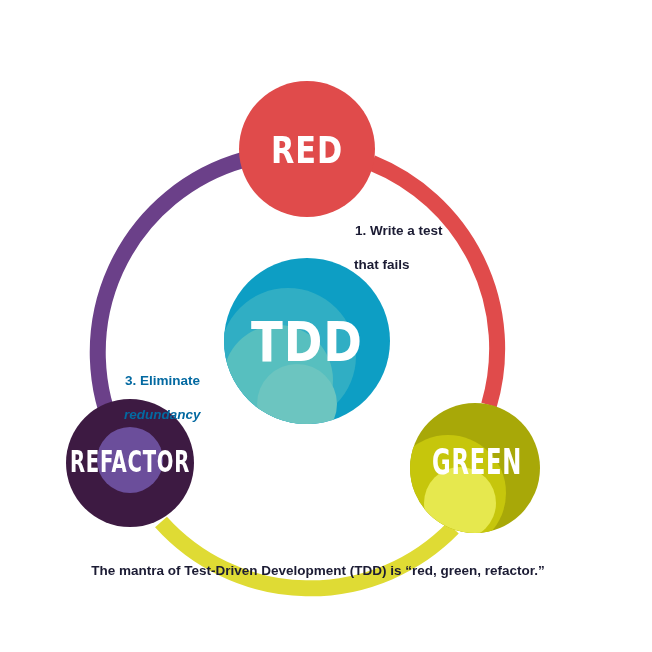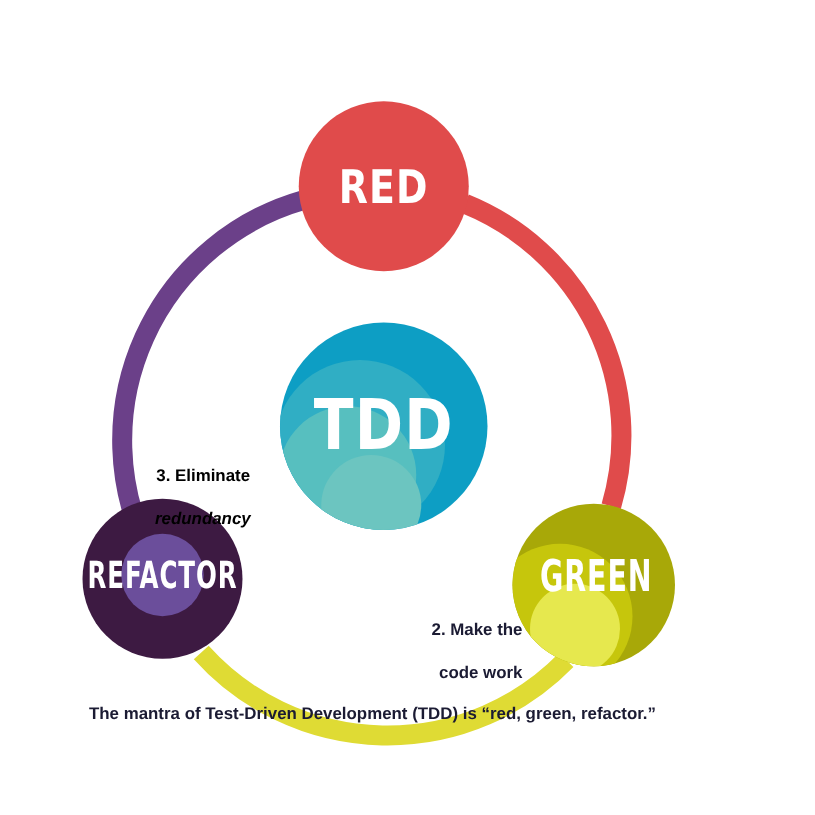--- a/index.html
+++ b/index.html
@@ -66,20 +66,21 @@
   #caption {
     position: absolute;
     left: 0;
     top: 563px;
     width: 596px;
     text-align: center;
     font-family: "Liberation Sans", sans-serif;
     font-weight: bold;
     font-size: 13.5px;
     color: #1B1B33;
+    padding-left: 20px;
   }
 </style>
 </head>
 <body>
 
 <div id="diagram-root">
 
   <svg id="tdd-svg" viewBox="0 0 652 652">
     <defs>
       <clipPath id="clip-center">
@@ -123,26 +124,26 @@
       <text class="node-label" x="477" y="462" text-anchor="middle" dominant-baseline="central" font-size="35" textLength="90" lengthAdjust="spacingAndGlyphs">GREEN</text>
     </g>
 
     <g>
       <circle cx="130" cy="463" r="64" fill="#3D1A42"></circle>
       <circle cx="130" cy="460" r="33" fill="#6B4E9B"></circle>
       <text class="node-label" x="130" y="461" text-anchor="middle" dominant-baseline="central" font-size="30" textLength="120" lengthAdjust="spacingAndGlyphs">REFACTOR</text>
     </g>
   </svg>
 
-
-  <div class="step-label" id="step-2" style="color: rgb(27, 27, 51);">
-    <span>2. Make the</span>
-    <span class="step-line-2">code work</span>
+  <div class="step-label" id="step-1" style="color: rgb(27, 27, 51);">
+    <span>1. Write a test</span>
+    <span class="step-line-2">that fails</span>
   </div>
 
-  <div class="step-label" id="step-3" style="color: #000000;">
+
+  <div class="step-label" id="step-3" style="color: #0369a1;">
     <span>3. Eliminate</span>
     <span class="step-line-2">redundancy</span>
   </div>
 
   <div id="caption" style="color: rgb(27, 27, 51);">The mantra of Test-Driven Development (TDD) is “red, green, refactor.”</div>
 
 </div>
 
 </body></html>

